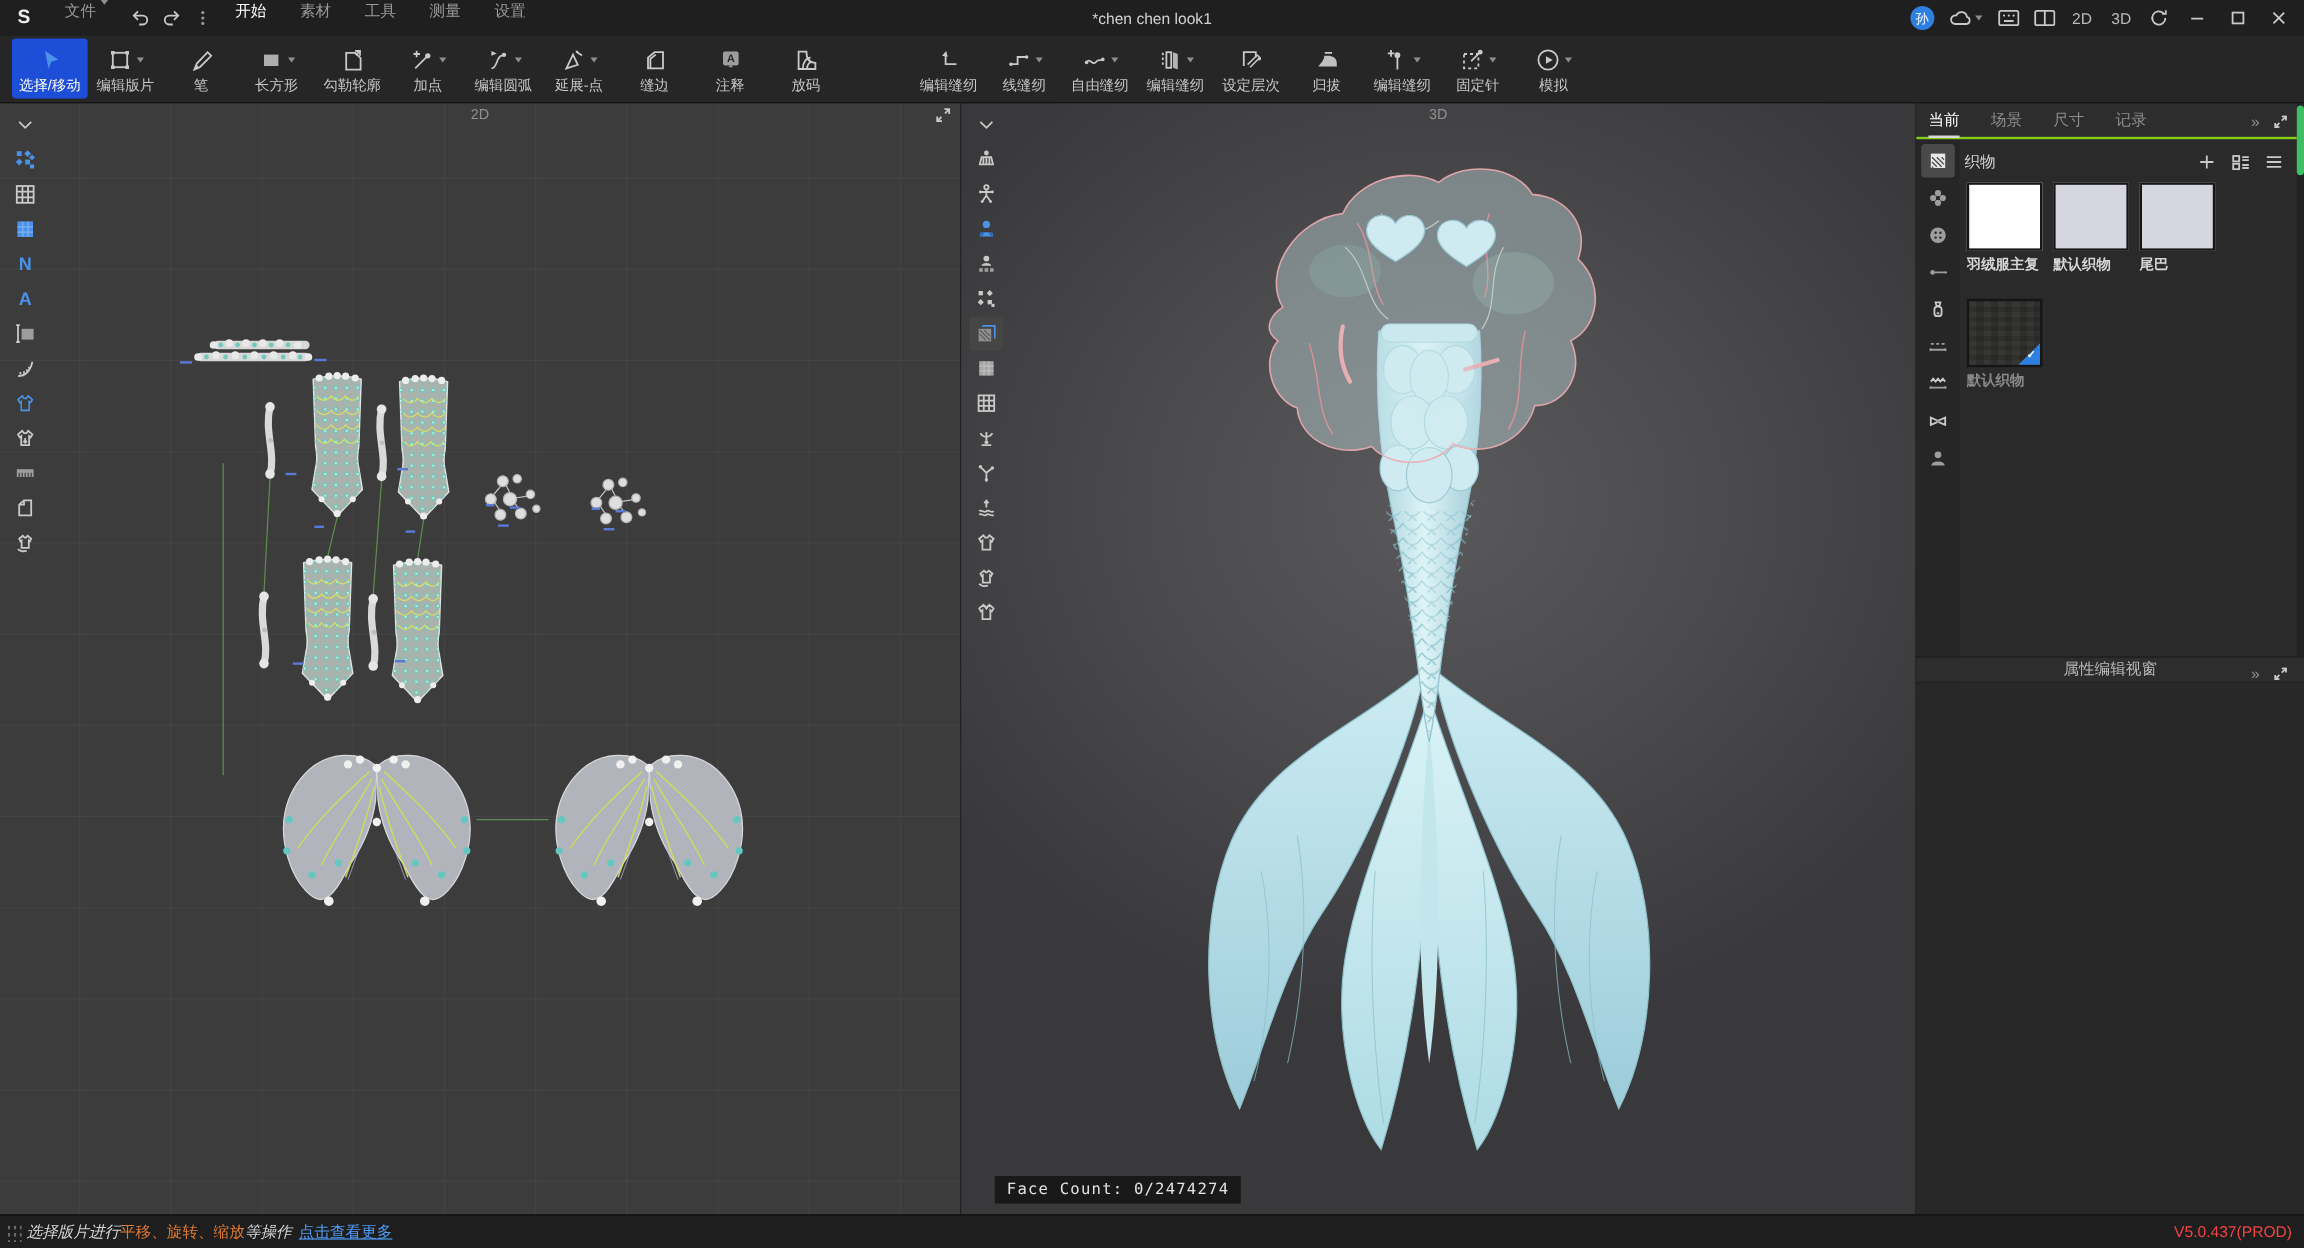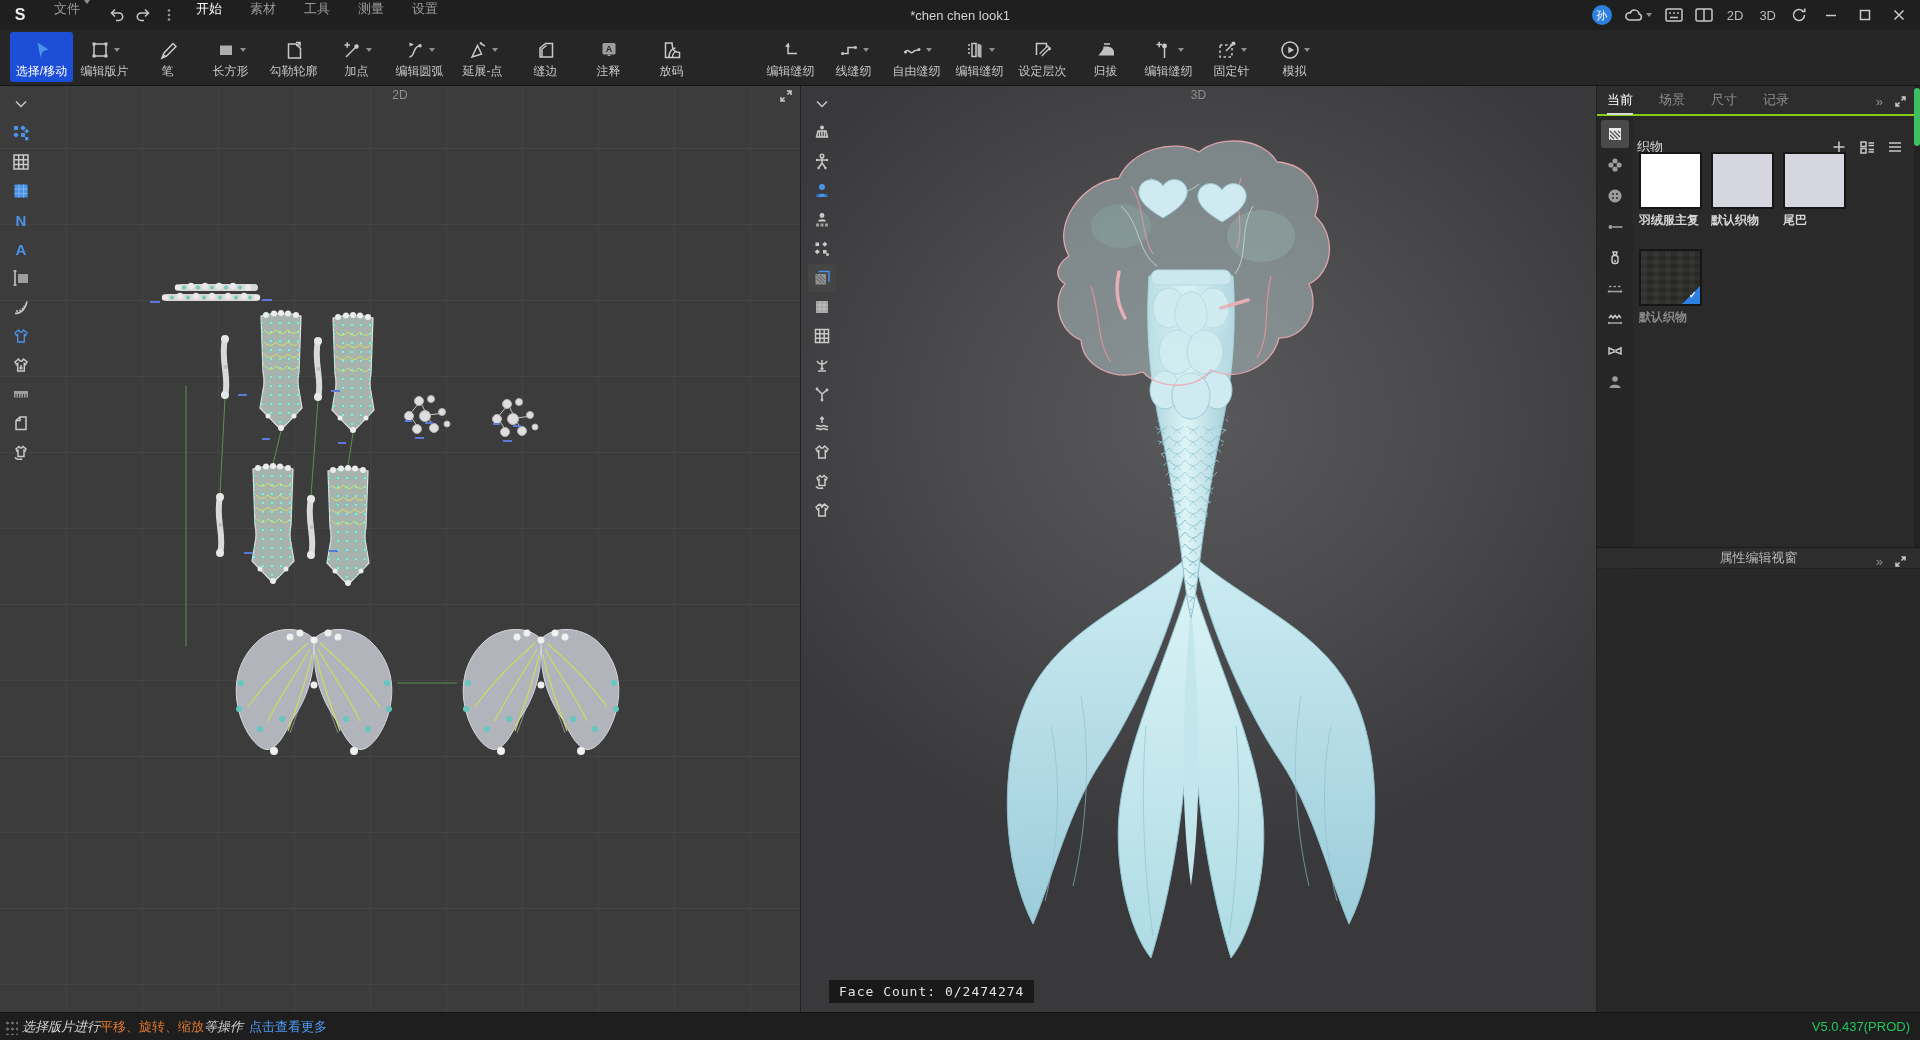--- a/index.html
+++ b/index.html
@@ -76,21 +76,21 @@
   .tab { font-size:13px; color:#8e8e8e; height:30px; display:flex; align-items:center; }
   .tab.active { color:#ffffff; box-shadow:inset 0 -2px 0 #d8d8d8; }
   .head-icons { position:absolute; right:14px; top:0; height:30px; display:flex;
     align-items:center; gap:12px; color:#8f8f8f; font-size:13px; }
   #side-strip { position:absolute; left:0; top:31px; width:36px; bottom:0; background:#262626;
     display:flex; flex-direction:column; align-items:center; padding-top:3px; gap:3px; }
   .sicon { width:28px; height:28px; display:flex; align-items:center; justify-content:center;
     border-radius:3px; }
   .sicon.active { background:#4a4a4a; }
   .sicon.cube { margin-top:180px; }
-  #fabric-head { position:absolute; left:40px; top:48px; right:14px; height:26px;
+  #fabric-head { position:absolute; left:40px; top:36px; right:14px; height:26px;
     display:flex; align-items:center; }
   #fabric-head .t { font-size:13px; color:#d6d6d6; }
   #fabric-head .sp { flex:1; }
   .fh-btn { width:22px; height:22px; display:flex; align-items:center; justify-content:center;
     margin-left:6px; border-radius:2px; }
   #swatches { position:absolute; left:42px; top:66px; right:14px; display:flex;
     flex-wrap:wrap; column-gap:9px; row-gap:10px;font-weight:bold; }
   .swatch { width:63px; }
   .thumb { width:63px; height:57px; border:2px solid #161616; position:relative; }
   .thumb.white { background:#ffffff; }
@@ -116,22 +116,22 @@
     background:#3fbf63; border-radius:3px; }
 
   
   #statusbar { position:absolute; left:0; right:0; bottom:0; height:28px; background:#1e1e1e;
     border-top:1px solid #121212; display:flex; align-items:center; font-size:13px; }
   #drag-dots { width:14px; height:16px; margin:0 4px 0 4px;
     background-image:radial-gradient(#6a6a6a 1.2px, transparent 1.3px);
     background-size:5px 6px; background-position:1px 1px; }
   .st-normal { color:#d6d6d6;font-style:italic; }
   .st-orange { color:#e07b2f; }
-  .st-link { color:#4f9bf5; margin-left:6px; }
-  #version { position:absolute; right:10px; color:#22c55e; }
+  .st-link { color:#4f9bf5; text-decoration:underline; margin-left:6px; }
+  #version { position:absolute; right:10px; color:#ef4444; }
 </style>
 </head>
 <body>
 
 <div id="menubar">
   <div id="logo">S</div>
   <div class="mb-item">
     <span>文件</span>
     <span class="chev"></span>
   </div>

